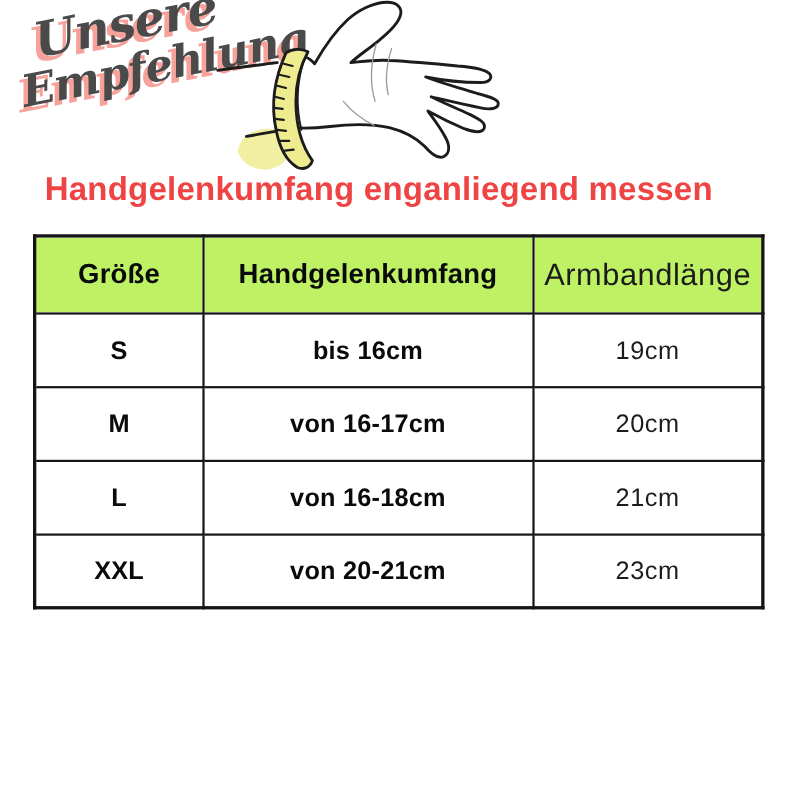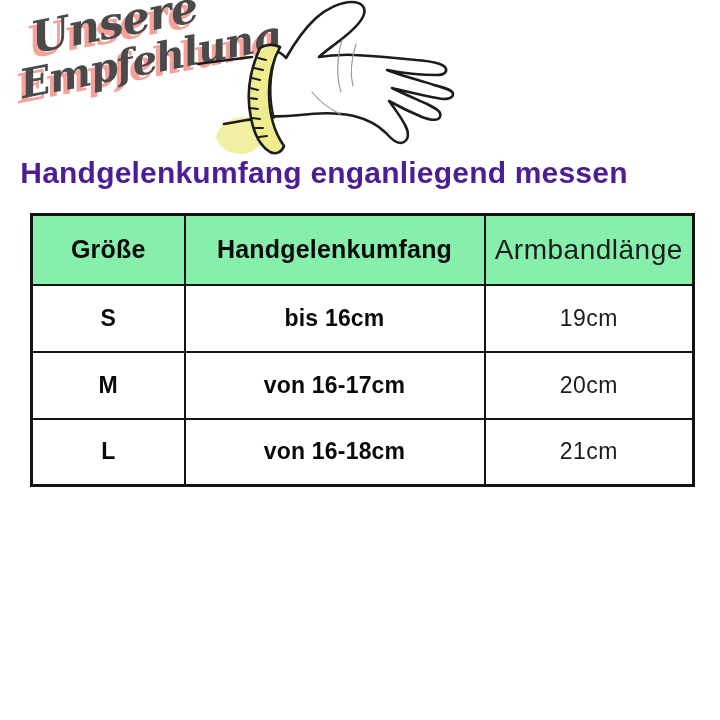--- a/index.html
+++ b/index.html
@@ -20,36 +20,36 @@
   }
   .badge .l1{font-size:44px;margin-left:20px;letter-spacing:-1px;}
   .badge .l2{font-size:40px;letter-spacing:-1px;}
 
   
   .hand-wrap{position:absolute;left:196px;top:0;width:290px;height:160px;}
 
   
   .heading{
     position:absolute;left:0;top:156px;width:648px;
-    text-align:center;font-size:30px;font-weight:700;
-    color:#4c1d95;letter-spacing:0.2px;
+    text-align:right;font-size:30px;font-weight:700;
+    color:#ef4444;letter-spacing:0.2px;
   }
 
   
   table.size-chart{
     position:absolute;left:30px;top:213px;width:662px;
     border-collapse:collapse;table-layout:fixed;
     border:3px solid #141414;
   }
   table.size-chart th,
   table.size-chart td{
     border:2px solid #141414;text-align:center;vertical-align:middle;padding:0;
     overflow:hidden;
   }
-  table.size-chart thead tr{height:70px;background:#86efac;}
+  table.size-chart thead tr{height:70px;background:#bef264;}
   table.size-chart tbody tr{height:67px;background:#ffffff;}
   .hdr-bold{font-weight:700;font-size:25px;color:#0a0a0a;letter-spacing:0.2px;}
   .hdr-light{font-weight:400;font-size:28px;color:#1c1c1c;letter-spacing:0.5px;}
   .cell-bold{font-weight:700;font-size:23px;color:#0a0a0a;letter-spacing:0.2px;}
   .cell-light{font-weight:400;font-size:23px;color:#1c1c1c;letter-spacing:0.5px;margin-left:32px;}
 </style>
 </head>
 <body>
 
 <div class="badge">
@@ -131,14 +131,19 @@
     <tr>
       <td class="cell-bold">M</td>
       <td class="cell-bold">von 16-17cm</td>
       <td class="cell-light">20cm</td>
     </tr>
     <tr>
       <td class="cell-bold">L</td>
       <td class="cell-bold">von 16-18cm</td>
       <td class="cell-light">21cm</td>
     </tr>
+    <tr>
+      <td class="cell-bold">XXL</td>
+      <td class="cell-bold">von 20-21cm</td>
+      <td class="cell-light">23cm</td>
+    </tr>
   </tbody>
 </table>
 
 </body></html>

